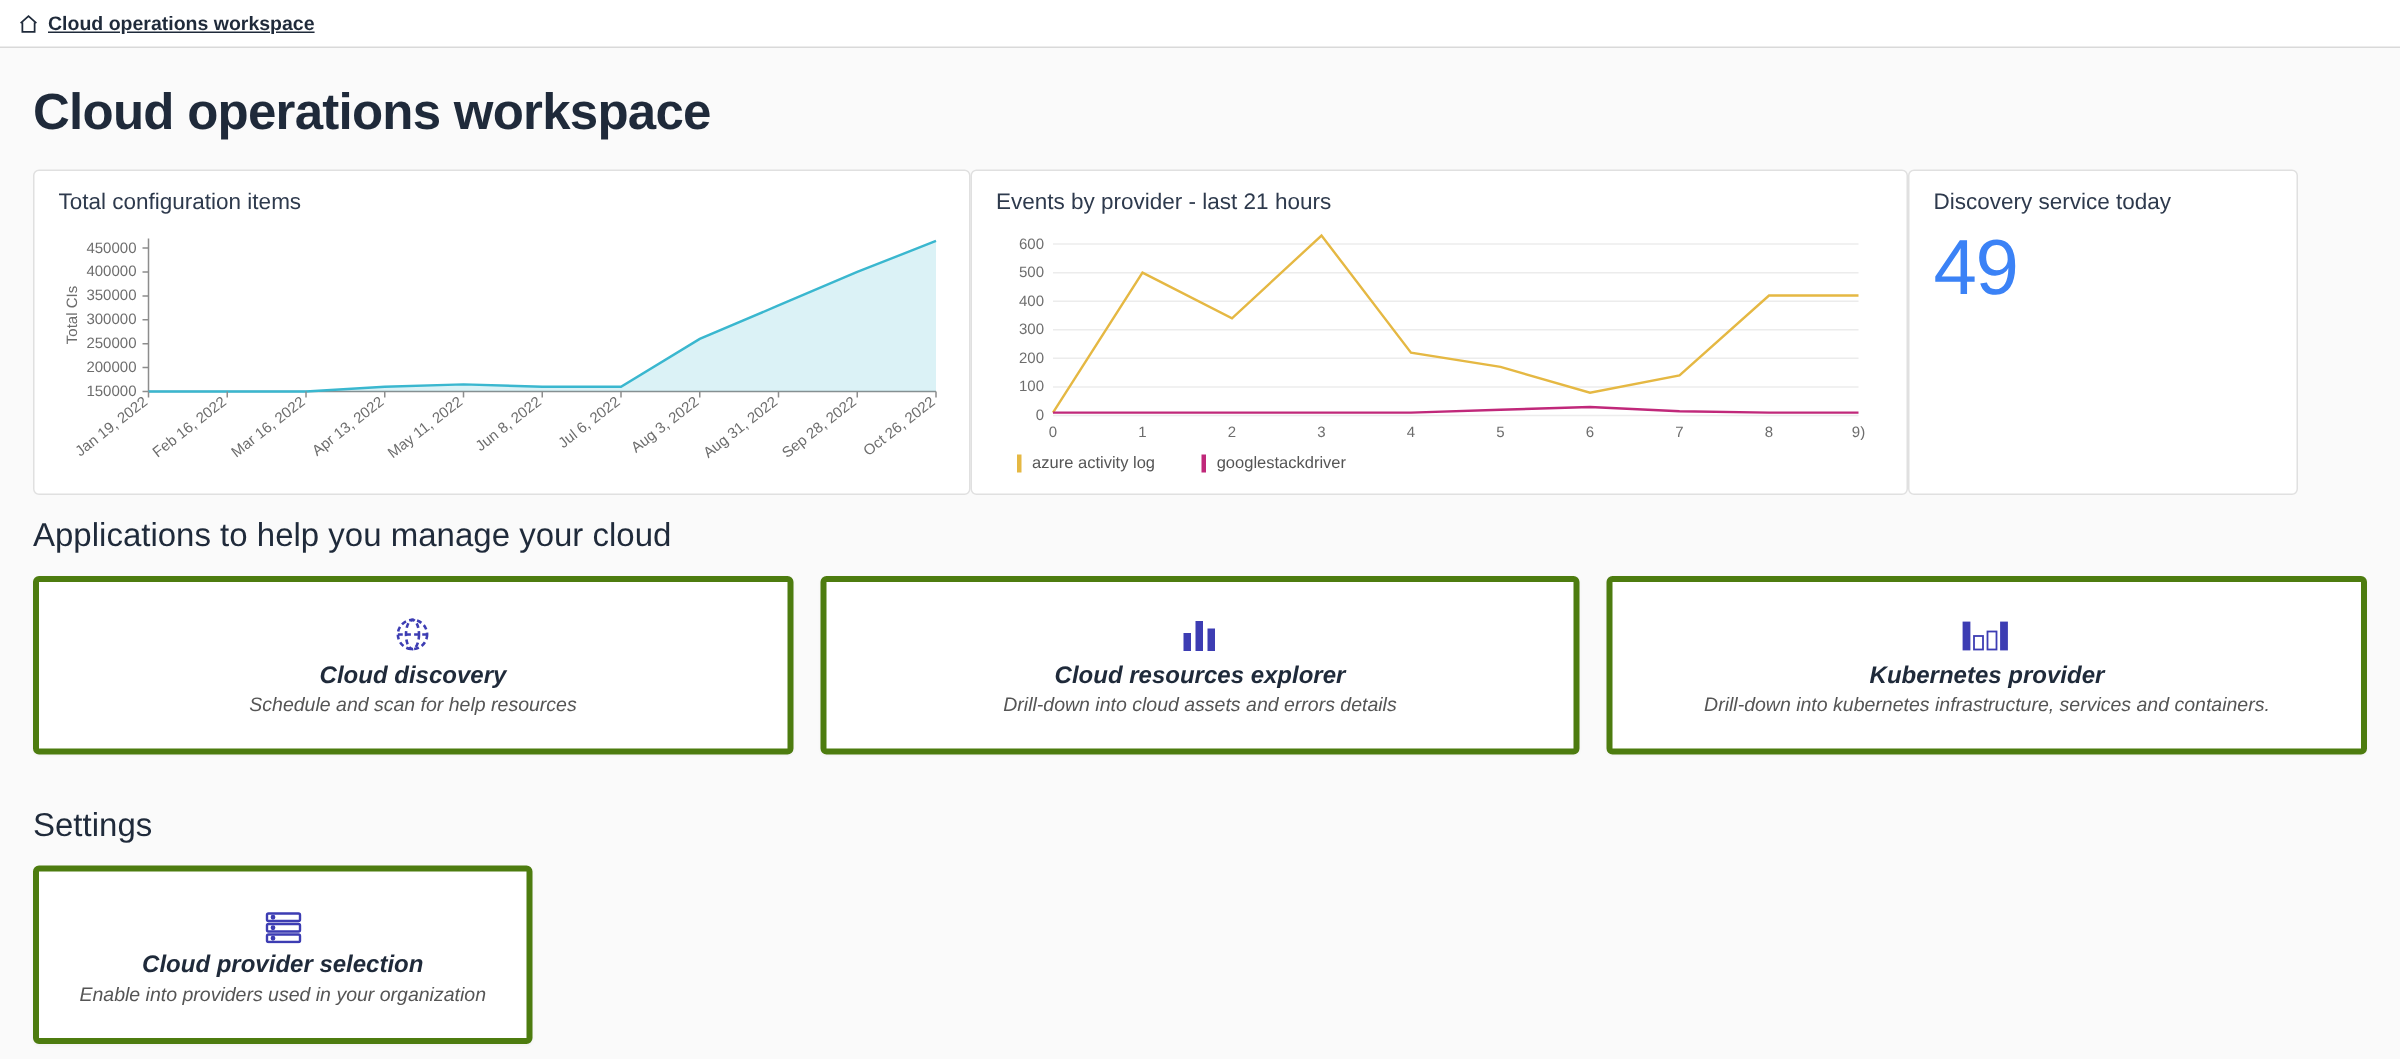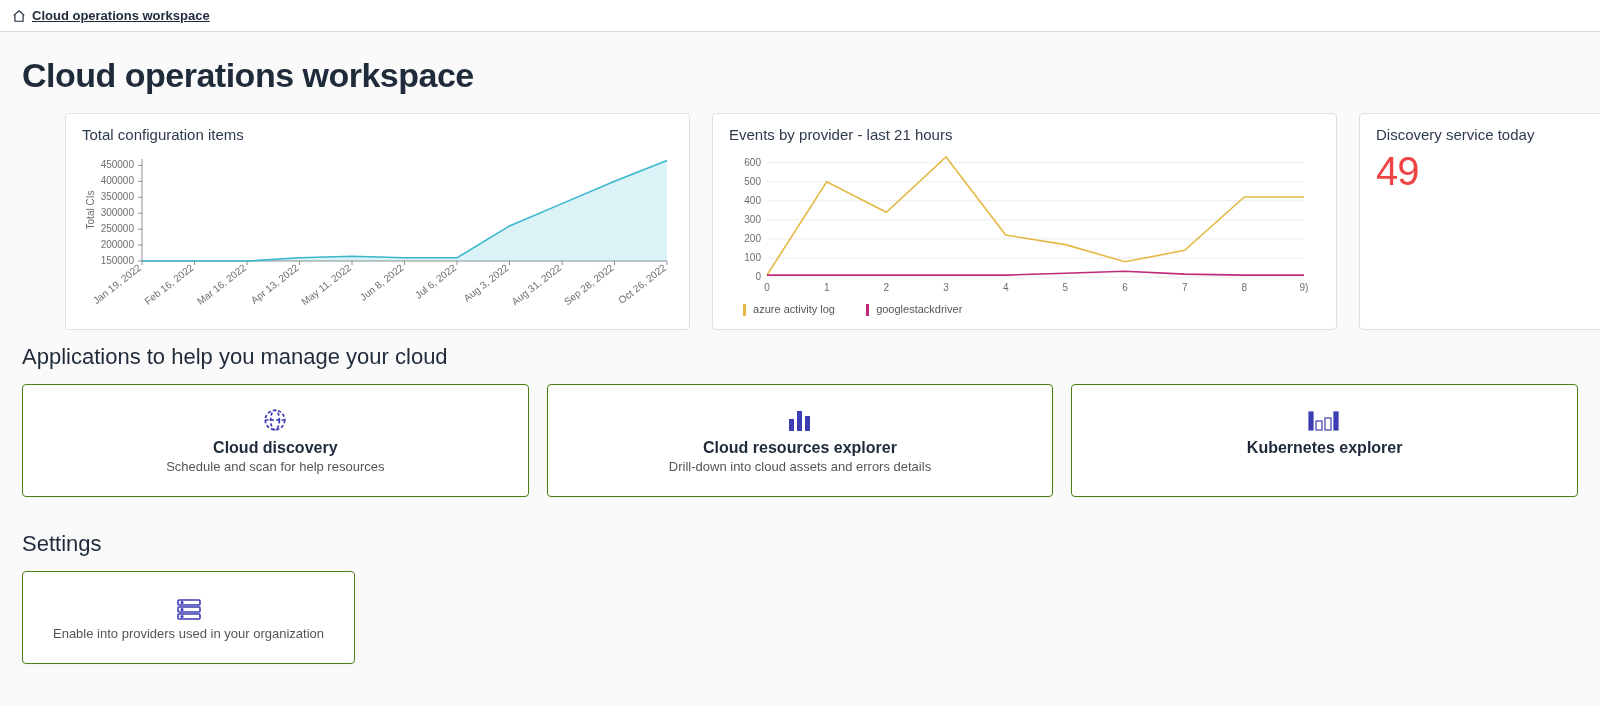--- a/index.html
+++ b/index.html
@@ -27,23 +27,21 @@
     margin: 6px 0 18px 0;
     font-size: 34px;
     font-weight: 600;
     color: #1f2a3a;
     letter-spacing: -.5px;
   }
 
   .row-charts {
     display: grid;
     grid-template-columns: 625px 625px 260px;
-    gap: 22px;
     margin-bottom: 14px;
-    margin-left: 43px;
   }
   .card {
     background: #fff;
     border: 1px solid #e0e0e0;
     border-radius: 4px;
     padding: 12px 16px 10px 16px;
   }
   .card-title {
     font-size: 15px;
     font-weight: 400;
@@ -60,48 +58,49 @@
     color: #555;
     margin-top: 4px;
   }
   .legend .swatch {
     display: inline-block; width: 3px; height: 12px;
     vertical-align: middle; margin-right: 4px;
   }
   .legend .item { margin: 0 14px; }
 
   .big-number {
-    font-size: 40px;
+    font-size: 52px;
     font-weight: 300;
-    color: #ef4444;
+    color: #3b82f6;
     margin-top: 2px;
     letter-spacing: -1px;
   }
 
   h2.section-title {
     font-size: 22px;
     font-weight: 400;
     margin: 8px 0 14px 0;
     color: #1f2a3a;
   }
 
   .row-apps {
     display: grid;
     grid-template-columns: repeat(3, 1fr);
     gap: 18px;
     margin-bottom: 34px;
   }
   .app-card {
     background: #fff;
-    border: 1px solid #4d7c0f;
+    border: 4px solid #4d7c0f;
     border-radius: 4px;
     padding: 20px 18px 22px 18px;
     text-align: center;
     box-shadow: 0 1px 2px rgba(0,0,0,0.03);
     cursor: pointer;
+    font-style: italic;
   }
   .app-card .icon {
     color: #3d3db3;
     margin-bottom: 6px;
     height: 28px;
     display: flex; align-items: flex-end; justify-content: center;
   }
   .app-card .title {
     font-size: 16px;
     font-weight: 600;
@@ -268,36 +267,38 @@
 
     <div class="app-card">
       <div class="icon">
         <svg width="34" height="24" viewBox="0 0 34 24" fill="#3d3db3" stroke="#3d3db3" stroke-width="1.2">
           <rect x="1" y="3" width="4" height="18" fill="#3d3db3"></rect>
           <rect x="8" y="12" width="6" height="9" fill="none"></rect>
           <rect x="17" y="9" width="6" height="12" fill="none"></rect>
           <rect x="26" y="3" width="4" height="18" fill="#3d3db3"></rect>
         </svg>
       </div>
-      <div class="title">Kubernetes explorer</div>
+      <div class="title">Kubernetes provider</div>
+      <div class="desc">Drill-down into kubernetes infrastructure, services and containers.</div>
     </div>
 
   </div>
 
   <h2 class="section-title">Settings</h2>
 
   <div class="row-settings">
     <div class="app-card">
       <div class="icon">
         <svg width="26" height="22" viewBox="0 0 26 22" fill="none" stroke="#3d3db3" stroke-width="1.6">
           <rect x="2" y="2" width="22" height="5" rx="1"></rect>
           <rect x="2" y="9" width="22" height="5" rx="1"></rect>
           <rect x="2" y="16" width="22" height="5" rx="1"></rect>
           <circle cx="6" cy="4.5" r="0.8" fill="#3d3db3"></circle>
           <circle cx="6" cy="11.5" r="0.8" fill="#3d3db3"></circle>
           <circle cx="6" cy="18.5" r="0.8" fill="#3d3db3"></circle>
         </svg>
       </div>
+      <div class="title">Cloud provider selection</div>
       <div class="desc">Enable into providers used in your organization</div>
     </div>
   </div>
 
 </div>
 
 </body></html>

